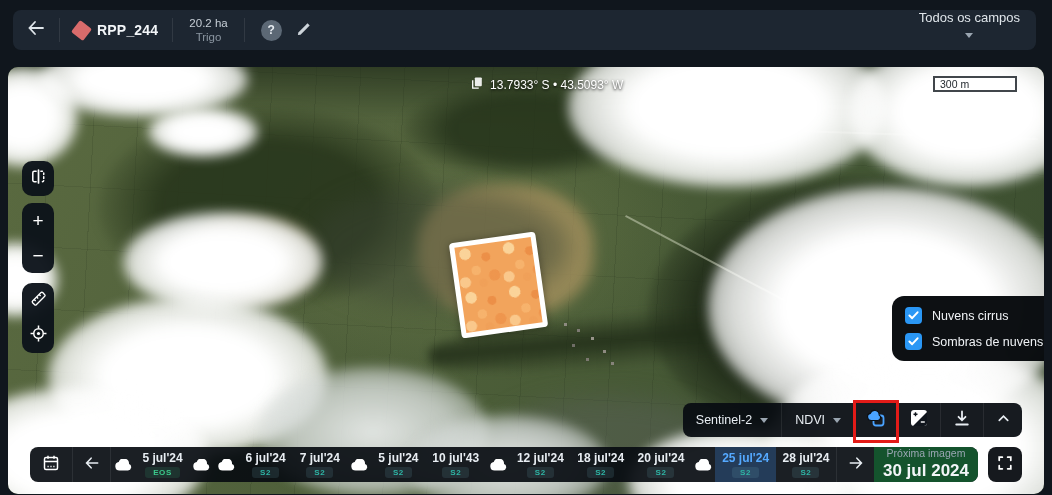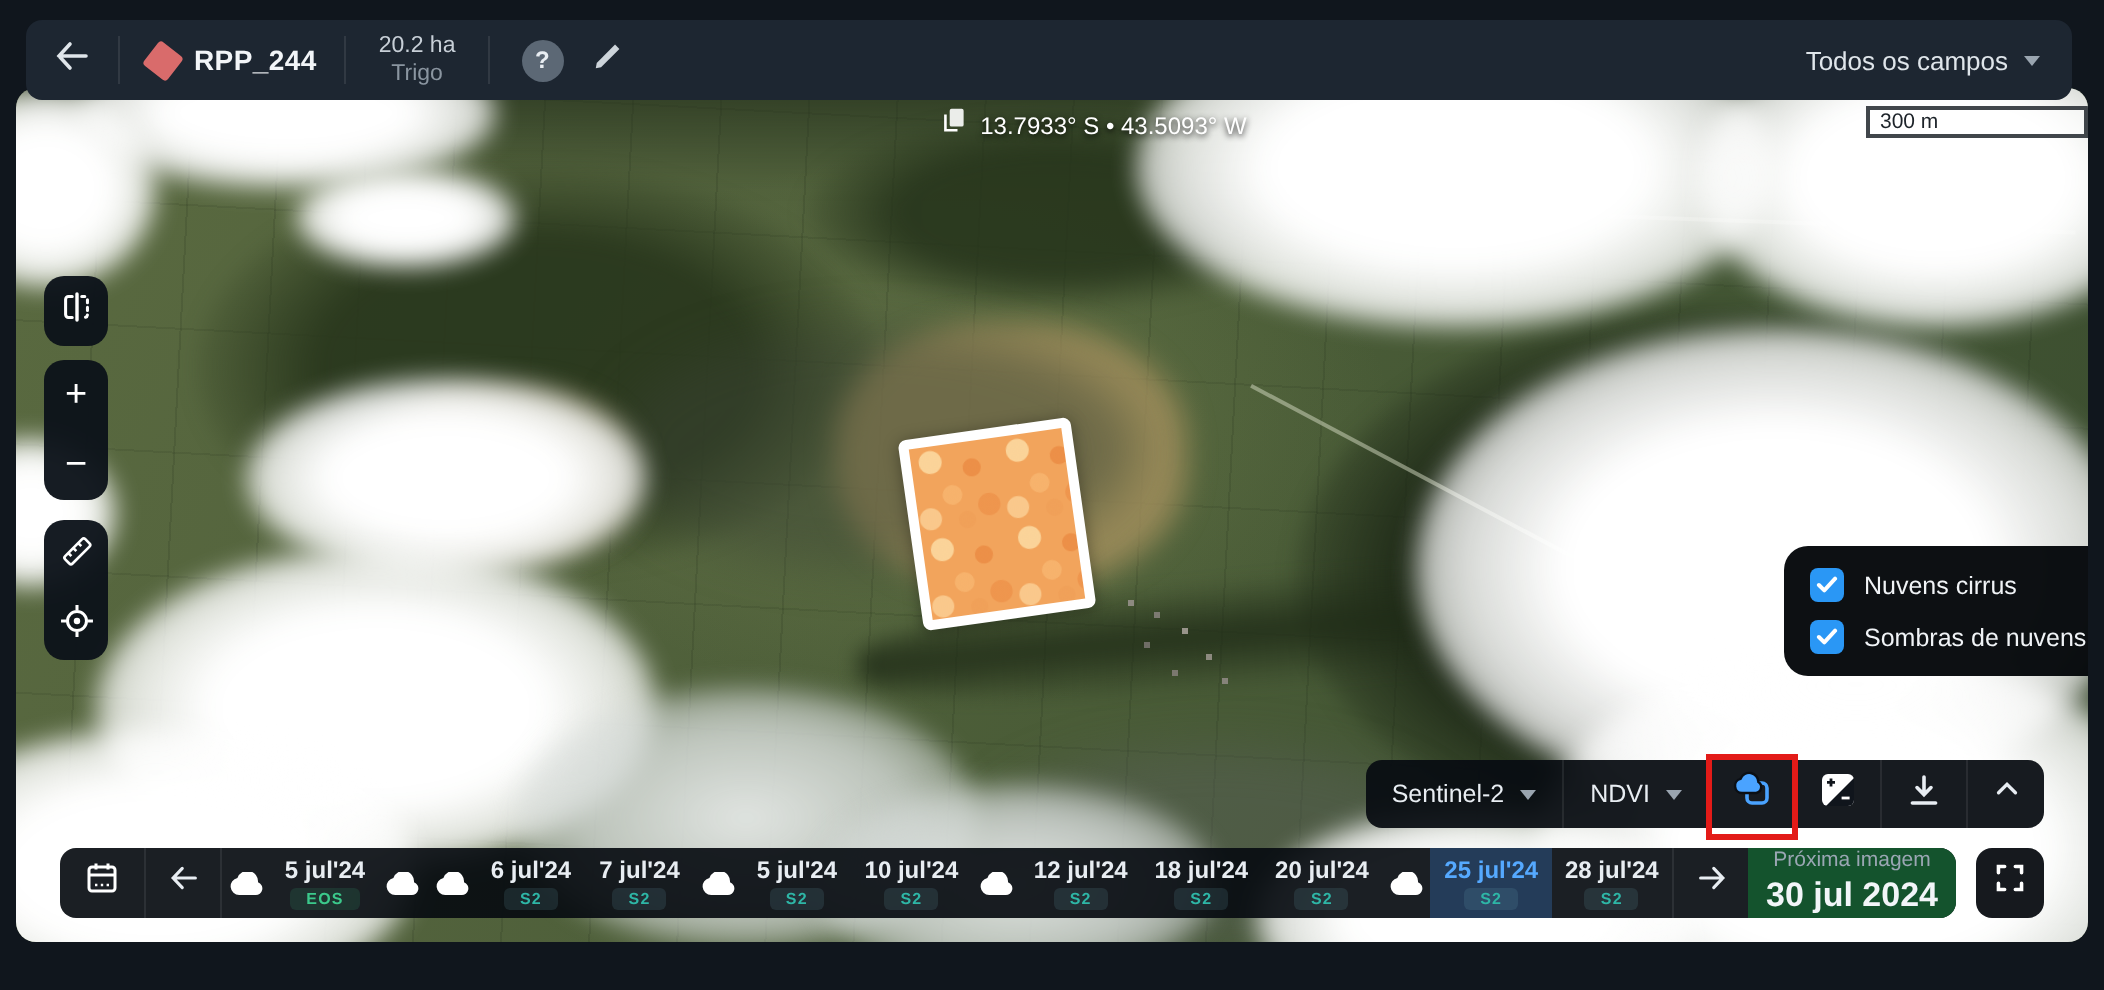--- a/index.html
+++ b/index.html
@@ -13,27 +13,27 @@
   .field-chip { display:flex; align-items:center; gap:8px; padding:0 14px; height:100%; }
   .diamond { width:15px; height:15px; background:#d96b6b; transform:rotate(38deg); border-radius:2px; }
   .field-name { font-size:14px; font-weight:bold; color:#f2f5f8; letter-spacing:.2px; }
   .area-block { display:flex; flex-direction:column; align-items:center; justify-content:center; padding:0 16px; line-height:1.25; }
   .area-line1 { font-size:11.5px; color:#c7cfd7; }
   .area-line2 { font-size:11.5px; color:#8a95a0; }
   .icon-row { display:flex; align-items:center; gap:14px; padding:0 16px; }
   .help-circle { width:21px; height:21px; border-radius:50%; background:#5c6875; color:#e8edf2;
     font-size:12px; font-weight:bold; display:flex; align-items:center; justify-content:center; }
   .spacer { flex:1; }
-  .fields-filter { display:flex; align-items:center; gap:8px; padding:0 16px; height:100%; cursor:pointer; }
+  .fields-filter { display:flex; align-items:center; gap:8px; padding:0 16px; height:100%; cursor:pointer;flex-direction:column; }
   .fields-filter-label { font-size:13px; color:#dfe5ea; }
   .caret-down { width:0; height:0; border-left:4.5px solid transparent; border-right:4.5px solid transparent;
     border-top:5px solid #9aa5b0; }
 
   
-  .map { position:absolute; left:8px; top:44px; width:1036px; height:427px; border-radius:10px;
+  .map { position:absolute; left:8px; top:67px; width:1036px; height:427px; border-radius:10px;
     overflow:hidden;
     background:
       radial-gradient(ellipse 320px 200px at 45% 40%, rgba(150,162,100,0.28), transparent 70%),
       linear-gradient(115deg,#5a6a40 0%,#53633d 28%,#4a5c37 55%,#415433 78%,#3a4c2e 100%); }
   .gridlines { position:absolute; inset:0;
     background:
       repeating-linear-gradient(93deg, rgba(20,30,15,0.13) 0 1px, transparent 1px 44px),
       repeating-linear-gradient(3deg, rgba(20,30,15,0.10) 0 1px, transparent 1px 62px); }
   .forest { position:absolute; border-radius:50%; filter:blur(5px); }
   .tanfield { position:absolute; border-radius:45%; filter:blur(7px); }
@@ -57,21 +57,21 @@
       radial-gradient(circle at 82% 74%, rgba(238,148,76,0.9) 0 11%, transparent 12%),
       radial-gradient(circle at 14% 82%, rgba(250,202,142,0.95) 0 10%, transparent 11%),
       radial-gradient(circle at 55% 88%, rgba(240,160,88,0.85) 0 9%, transparent 10%),
       #f2a45c;
     background-size:44px 44px; }
 
   
   .coords { position:absolute; left:52%; top:9px; transform:translateX(-50%); display:flex;
     align-items:center; gap:7px; z-index:20; }
   .coords-text { font-size:12px; font-weight:500; color:#ffffff; text-shadow:0 1px 3px rgba(0,0,0,0.9); }
-  .scalebar { position:absolute; left:925px; top:9px; width:111px; height:16px; z-index:20;
+  .scalebar { position:absolute; left:925px; top:9px; width:84px; height:16px; z-index:20;
     background:rgba(255,255,255,0.55); border:2px solid rgba(32,38,44,0.85); display:flex; align-items:center; }
   .scalebar span { font-size:10.5px; color:#1d2329; padding-left:5px; }
 
   .tool-btn, .tool-group { position:absolute; left:14px; width:32px; background:rgba(13,19,26,0.96);
     border-radius:10px; z-index:20; display:flex; flex-direction:column; align-items:center; }
   .tool-cell { width:32px; height:35px; display:flex; align-items:center; justify-content:center; cursor:pointer; }
   .zoom-glyph { color:#ffffff; font-size:19px; font-weight:500; line-height:1; }
 
   
   .cloud-panel { position:absolute; left:884px; top:229px; z-index:20; background:rgba(3,6,9,0.96);
@@ -361,21 +361,21 @@
         <div class="tl-cloud">
           <svg width="17" height="12" viewBox="0 0 17 12">
             <path fill="#ffffff" d="M4.6 11.5 a4.3 4.3 0 0 1 -.9-8.5 A5.3 5.3 0 0 1 14 5.1 a3.3 3.3 0 0 1 -1.3 6.4 Z"></path>
           </svg>
         </div>
         <div class="tl-date">
           <div class="tl-label">5 jul'24</div>
           <div class="tl-badge badge-S2">S2</div>
         </div>
         <div class="tl-date">
-          <div class="tl-label">10 jul'24</div>
+          <div class="tl-label">10 jul'43</div>
           <div class="tl-badge badge-S2">S2</div>
         </div>
         <div class="tl-cloud">
           <svg width="17" height="12" viewBox="0 0 17 12">
             <path fill="#ffffff" d="M4.6 11.5 a4.3 4.3 0 0 1 -.9-8.5 A5.3 5.3 0 0 1 14 5.1 a3.3 3.3 0 0 1 -1.3 6.4 Z"></path>
           </svg>
         </div>
         <div class="tl-date">
           <div class="tl-label">12 jul'24</div>
           <div class="tl-badge badge-S2">S2</div>

